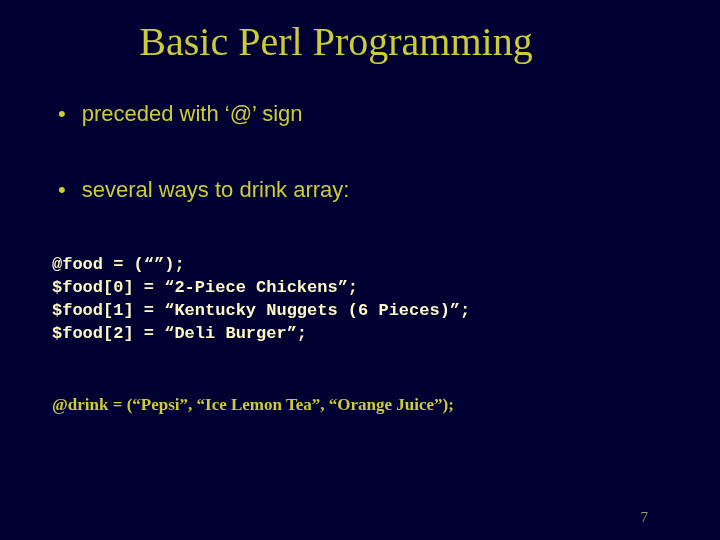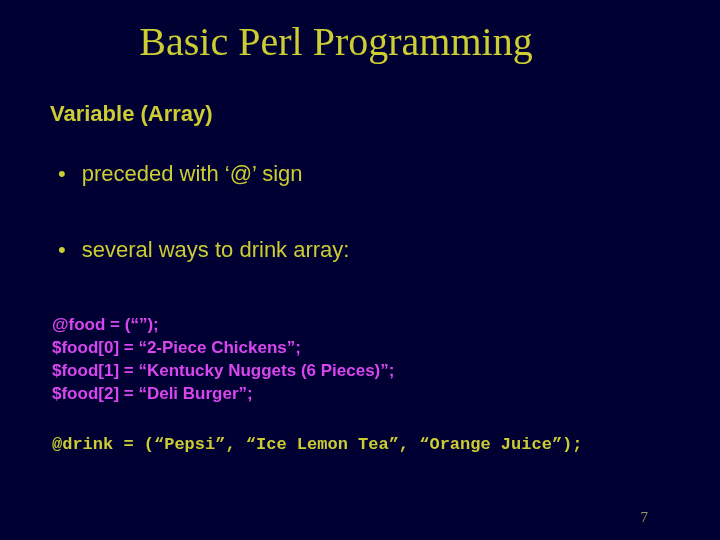--- a/index.html
+++ b/index.html
@@ -41,31 +41,31 @@
   .bullet .dot {
     margin-right: 16px;
     font-size: 22px;
     line-height: 1.2;
   }
   .bullet .txt {
     line-height: 1.2;
     text-align: center;
   }
   .codeblock {
-    font-family: Liberation Sans, sans-serif;
+    font-family: Liberation Mono, monospace;
     font-weight: bold;
     font-size: 17px;
-    color: #d946ef;
+    color: #fef9c3;
     line-height: 1.35;
     margin-left: 2px;
-    margin-bottom: 28px;
+    margin-bottom: 48px;
     white-space: pre;
   }
   .codeblock2 {
-    font-family: Liberation Mono, monospace;
+    font-family: Liberation Serif, serif;
     font-weight: bold;
     font-size: 17px;
     color: #cccc33;
     line-height: 1.35;
     margin-left: 2px;
     white-space: pre;
   }
   .pagenum {
     position: absolute;
     right: 24px;
@@ -75,21 +75,20 @@
     font-size: 15px;
   }
 </style>
 </head>
 <body>
 
 <div class="slide">
 
   <h1 class="title">Basic Perl Programming</h1>
 
-  <div class="subtitle">Variable (Array)</div>
 
   <div class="bullet">
     <span class="dot">•</span>
     <span class="txt">preceded with ‘@’ sign</span>
   </div>
 
   <div class="bullet">
     <span class="dot">•</span>
     <span class="txt">several ways to drink array:</span>
   </div>

